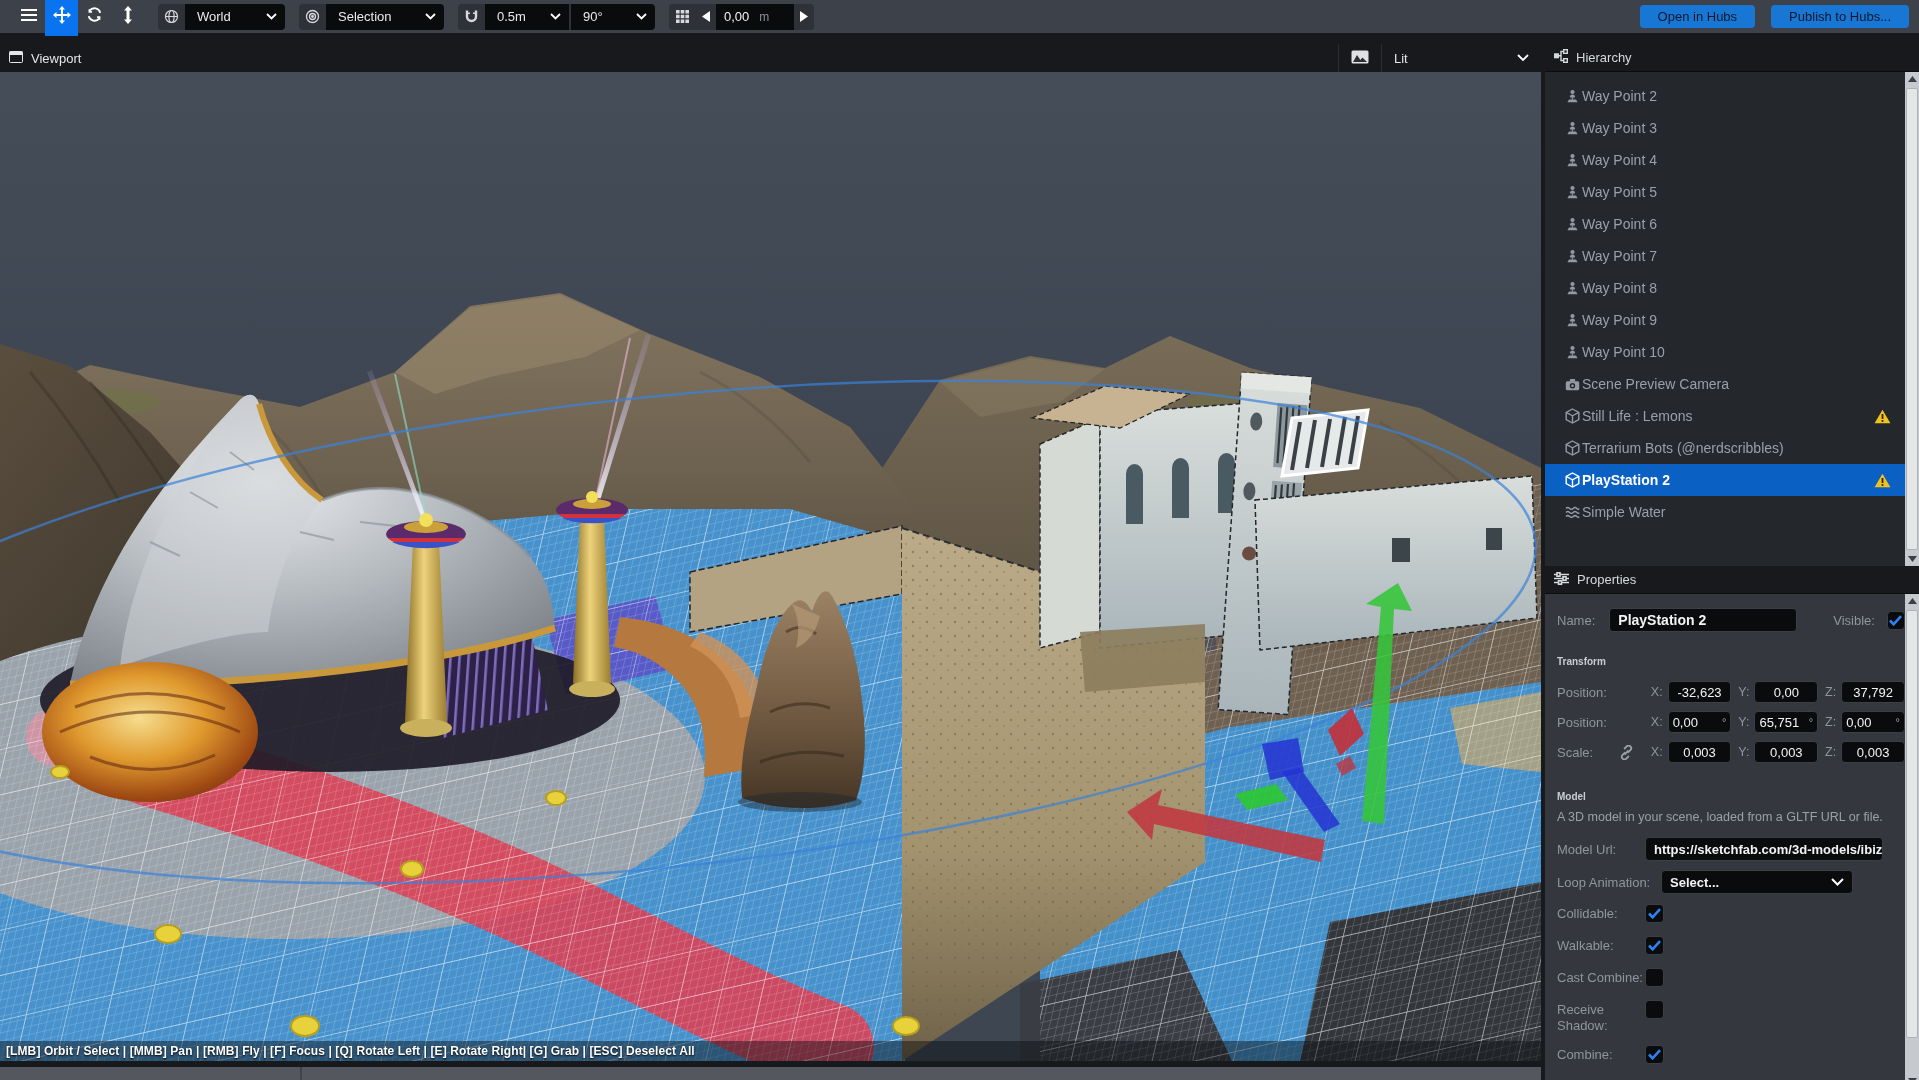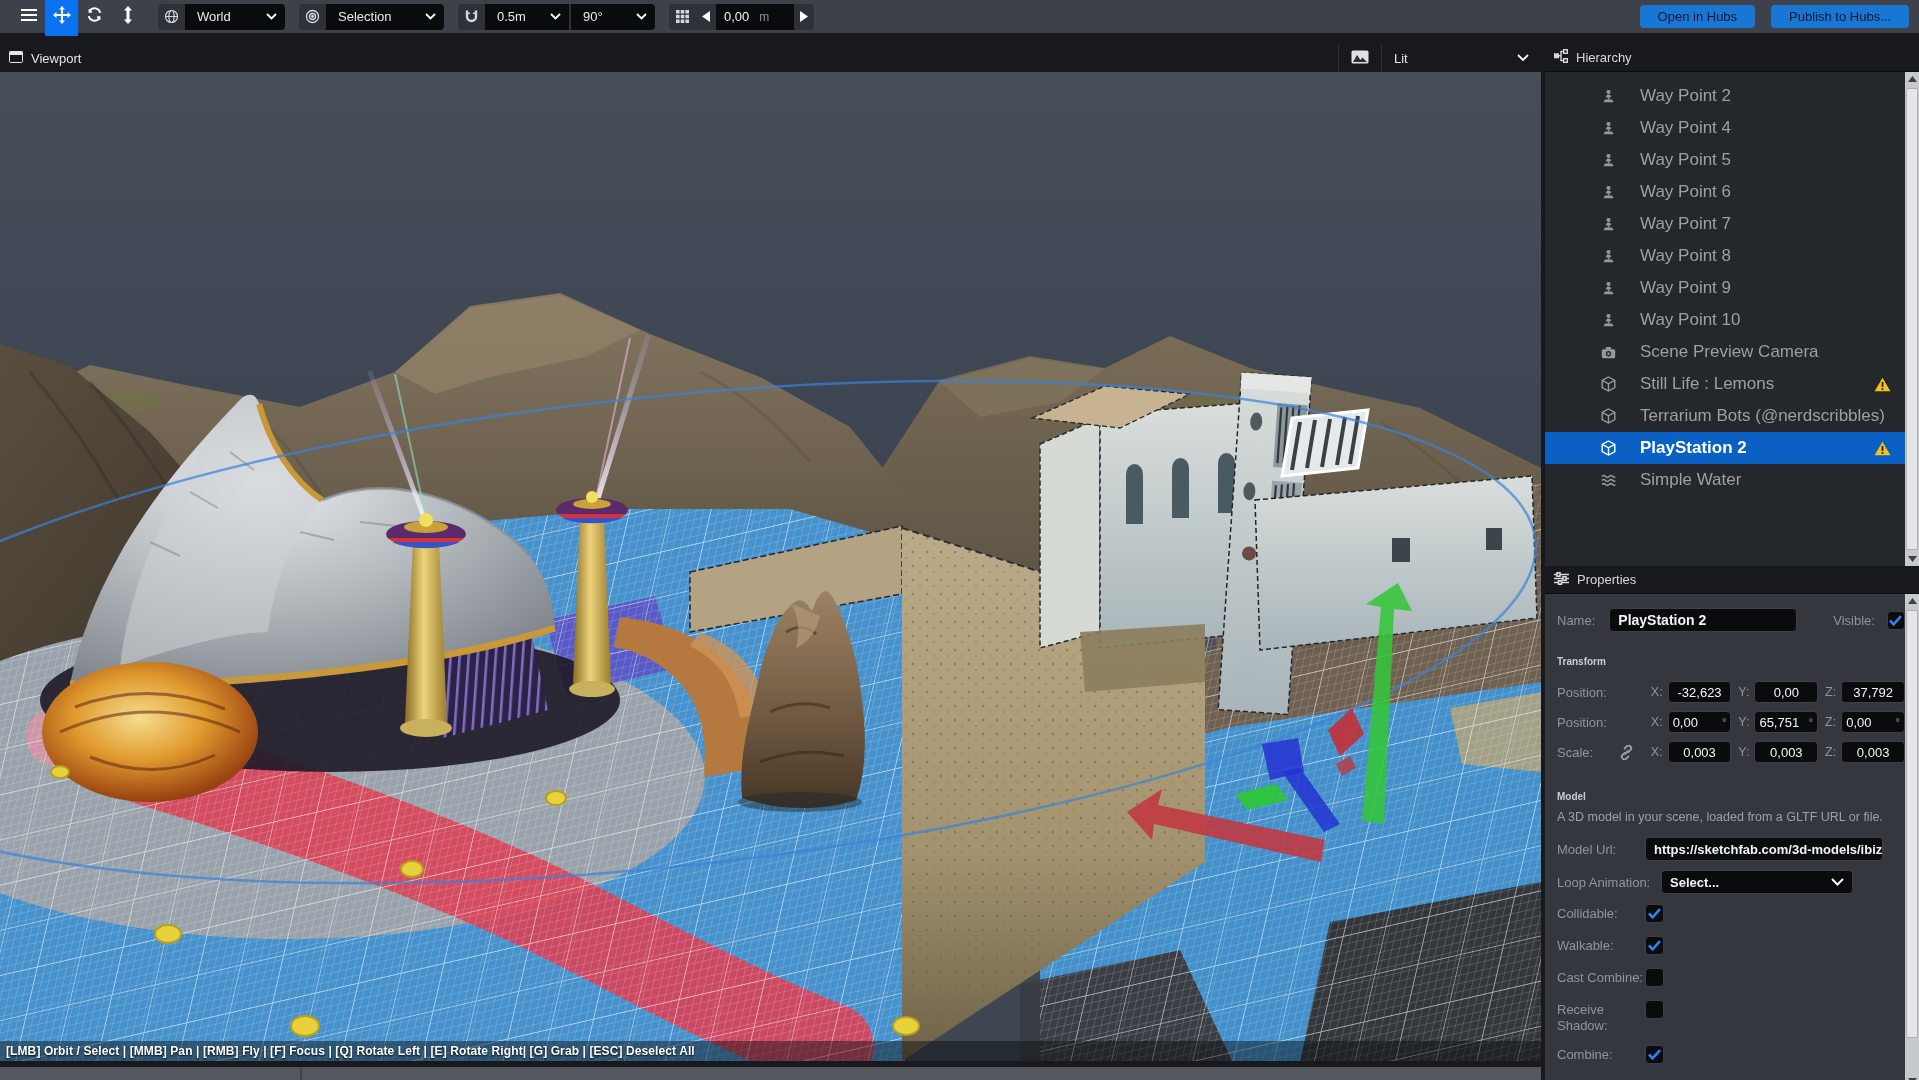--- a/index.html
+++ b/index.html
@@ -48,22 +48,22 @@
     display:flex; align-items:center; padding-left:6px; text-shadow:0 1px 2px #000; letter-spacing:.1px; }
   .bottom-strip { position:absolute; left:0; top:1017px; width:1541px; height:27px; background:#17191c; }
   .strip-bar { position:absolute; top:6px; left:0; width:1541px; height:15px; background:#54575d; }
   .strip-div { position:absolute; left:300px; top:0; width:2px; height:15px; background:#404348; }
   .strip-bottom { position:absolute; top:21px; left:0; width:1541px; height:6px; background:#1b1d20; }
   .strip-thumb { position:absolute; left:480px; top:1px; width:133px; height:5px; background:#e2e4e6; border-radius:3px; }
 
   
   .hierarchy { position:absolute; left:0; top:0; width:374px; height:522px; background:#24272b; }
   .h-list { position:absolute; left:0; top:28px; width:360px; height:494px; padding-top:8px; overflow:hidden; }
-  .h-item { height:32px; display:flex; align-items:center; padding-left:56px; gap:24px;
-    color:#9aa0a7; font-size:17px; cursor:pointer; }
+  .h-item { height:32px; display:flex; align-items:center; padding-left:20px; gap:2px;
+    color:#9aa0a7; font-size:14px; cursor:pointer; }
   .h-item .warn { margin-left:auto; margin-right:14px; display:flex; }
   .h-item.selected { background:#0b60c4; color:#fff; font-weight:bold; }
   .h-item.selected svg .stk { stroke:#fff; }
 
   
   .vscroll { position:absolute; right:0; width:14px; background:#c6c9cd; }
   .vscroll .arr { position:absolute; left:0; width:14px; height:14px; display:flex; align-items:center; justify-content:center; background:#c6c9cd; }
   .vscroll .thumb { position:absolute; left:1px; width:12px; background:#e4e6e8; border-radius:2px; box-shadow:inset 0 0 0 1px #aeb1b5; }
 
   
@@ -506,20 +506,31 @@
             </div>
             <div class="h-item">
               <span style="display:flex">
                 <svg width="15" height="15" viewBox="0 0 15 15">
                   <circle class="fil" cx="7.5" cy="3" r="2.1" fill="#959aa1"></circle>
                   <path class="fil" d="M7.5 5.6c-1.7 0-2.5 1-2.6 2.8h5.2C10 6.6 9.2 5.6 7.5 5.6z" fill="#959aa1"></path>
                   <path class="fil" d="M4 10.6h7l1.6 2.6H2.4z" fill="#959aa1"></path>
                   <path class="stk" d="M7.5 8.4v2.2" stroke="#959aa1" stroke-width="1.3"></path>
                 </svg>
               </span>
+              <span>Way Point 3</span>
+            </div>
+            <div class="h-item">
+              <span style="display:flex">
+                <svg width="15" height="15" viewBox="0 0 15 15">
+                  <circle class="fil" cx="7.5" cy="3" r="2.1" fill="#959aa1"></circle>
+                  <path class="fil" d="M7.5 5.6c-1.7 0-2.5 1-2.6 2.8h5.2C10 6.6 9.2 5.6 7.5 5.6z" fill="#959aa1"></path>
+                  <path class="fil" d="M4 10.6h7l1.6 2.6H2.4z" fill="#959aa1"></path>
+                  <path class="stk" d="M7.5 8.4v2.2" stroke="#959aa1" stroke-width="1.3"></path>
+                </svg>
+              </span>
               <span>Way Point 4</span>
             </div>
             <div class="h-item">
               <span style="display:flex">
                 <svg width="15" height="15" viewBox="0 0 15 15">
                   <circle class="fil" cx="7.5" cy="3" r="2.1" fill="#959aa1"></circle>
                   <path class="fil" d="M7.5 5.6c-1.7 0-2.5 1-2.6 2.8h5.2C10 6.6 9.2 5.6 7.5 5.6z" fill="#959aa1"></path>
                   <path class="fil" d="M4 10.6h7l1.6 2.6H2.4z" fill="#959aa1"></path>
                   <path class="stk" d="M7.5 8.4v2.2" stroke="#959aa1" stroke-width="1.3"></path>
                 </svg>

